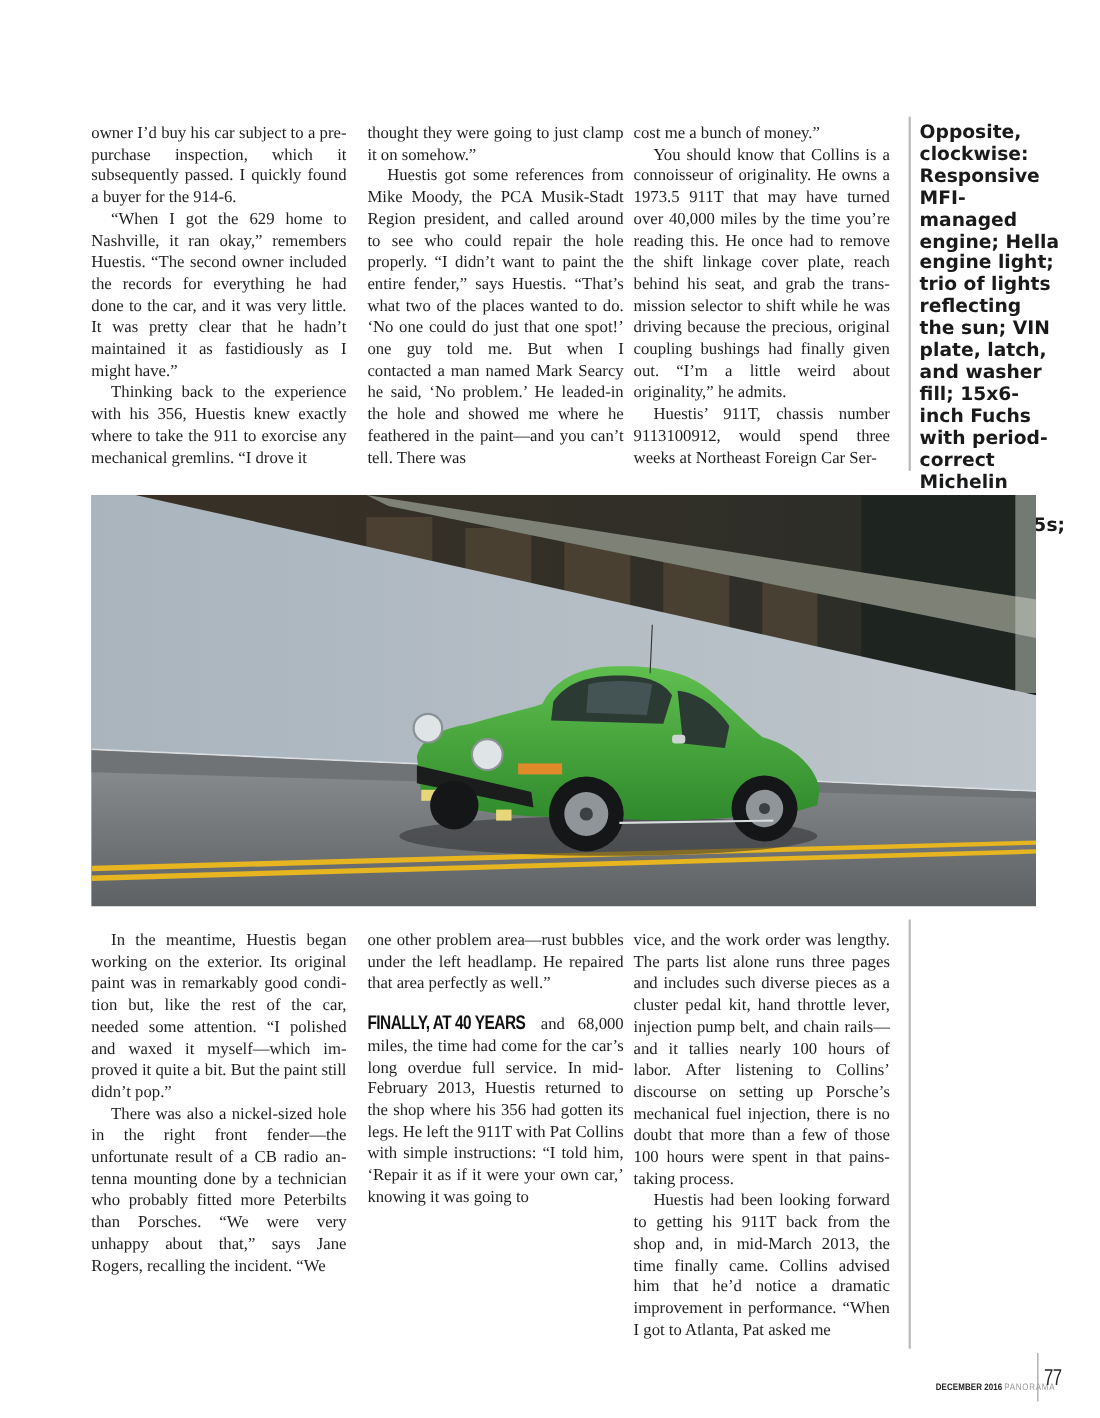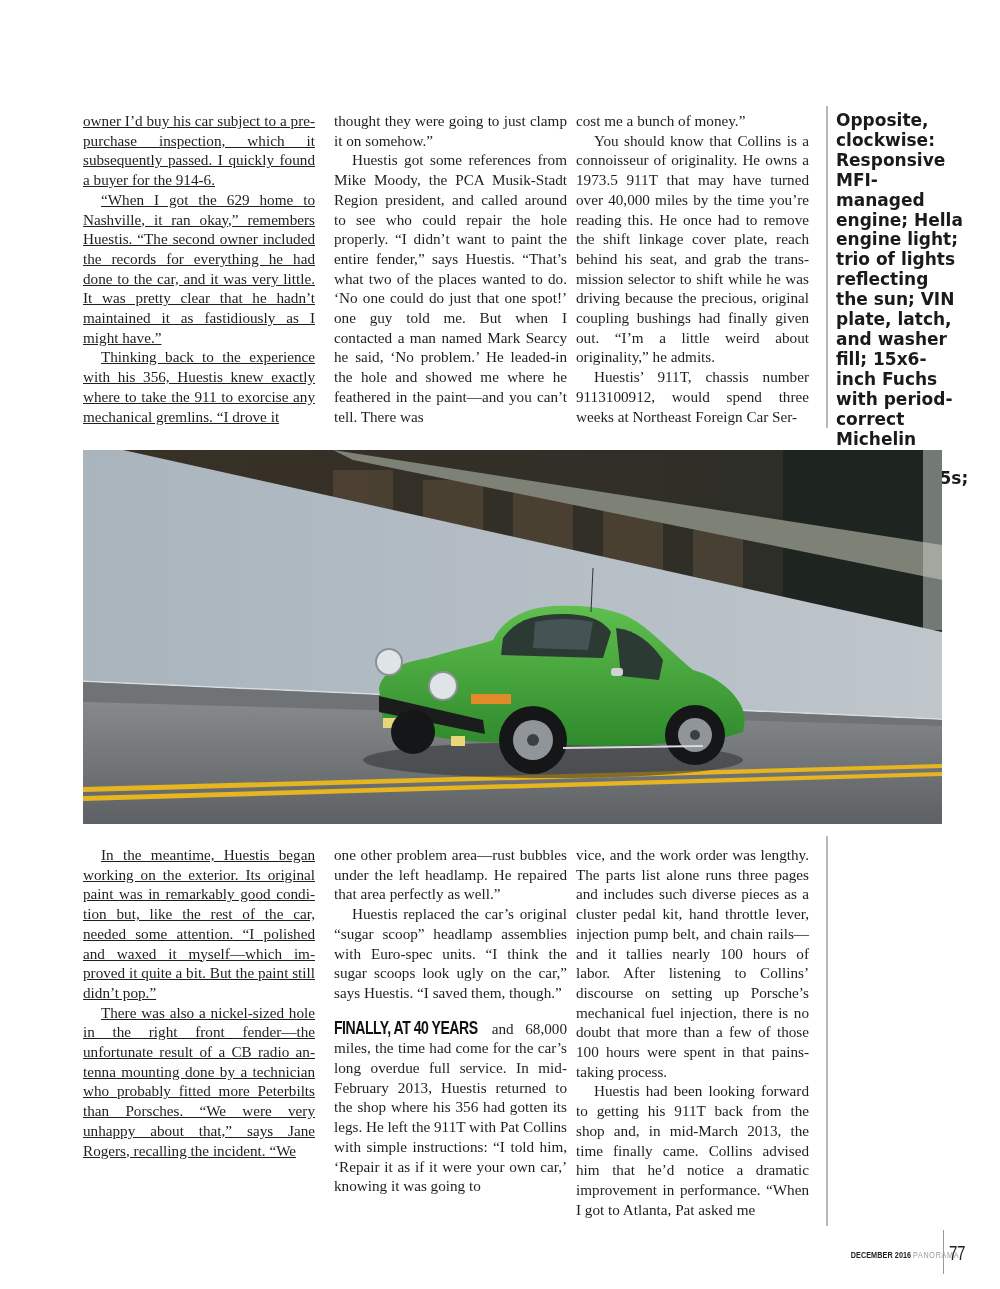--- a/index.html
+++ b/index.html
@@ -10,21 +10,21 @@
     font-family: "Liberation Serif", "DejaVu Serif", serif;
     font-size: 15.2px;
     line-height: 19.7px;
     color: #1e1e1e;
     text-align: justify;
     hyphens: manual;
   }
   .col p { margin: 0; }
   .col p.indent { text-indent: 18px; }
   .col p.noindent { text-indent: 0; }
-  .c1 { left: 83px; width: 232px; text-decoration: underline; }
+  .c1 { left: 83px; width: 232px; }
   .c2 { left: 334px; width: 233px; }
   .c3 { left: 576px; width: 233px; }
   .top { top: 111px; }
   .bottom { top: 845px; }
 
   .vrule { position: absolute; width: 1.5px; background: #b8b8b8; }
 
   .caption {
     position: absolute; left: 836px; top: 111px; width: 130px;
     font-family: "DejaVu Sans", sans-serif;
@@ -42,21 +42,21 @@
     font-weight: bold;
     font-size: 18px;
     letter-spacing: -0.6px;
     transform: scaleX(0.78);
     display: inline-block;
     transform-origin: left center;
     margin-right: -38px;
     color: #111;
   }
 
-  .footer { position: absolute; top: 1244px; left: 840px; height: 22px; display: flex; align-items: center; }
+  .footer { position: absolute; top: 1244px; left: 840px; height: 22px; display: flex; align-items: flex-end; }
   .footer .date {
     font-family: "Liberation Sans", sans-serif; font-weight: bold; font-size: 8.5px;
     letter-spacing: 0.1px; color: #222; transform: scaleX(0.85); transform-origin: right center;
   }
   .footer .mag {
     font-family: "Liberation Sans", sans-serif; font-size: 8.5px; color: #999;
     letter-spacing: 0.8px; margin-left: 2px; transform: scaleX(0.85); transform-origin: left center;
   }
   .footer .sep { position: absolute; left: 103px; top: -14px; width: 1px; height: 44px; background: #9a9a9a; }
   .footer .pageno {
@@ -166,21 +166,20 @@
     </svg>
   </div>
 
   <div class="col c1 bottom">
     <p class="indent">In the meantime, Huestis began working on the exterior. Its original paint was in remarkably good condi­tion but, like the rest of the car, needed some attention. “I polished and waxed it myself—which im­proved it quite a bit. But the paint still didn’t pop.”</p>
     <p class="indent">There was also a nickel-sized hole in the right front fender—the unfortunate result of a CB radio an­tenna mounting done by a techni­cian who probably fitted more Pe­terbilts than Porsches. “We were very unhappy about that,” says Jane Rogers, recalling the incident. “We</p>
   </div>
 
   <div class="col c2 bottom">
     <p class="noindent">one other problem area—rust bub­bles under the left headlamp. He repaired that area perfectly as well.”</p>
-    <p class="indent">Huestis replaced the car’s origi­nal “sugar scoop” headlamp assem­blies with Euro-spec units. “I think the sugar scoops look ugly on the car,” says Huestis. “I saved them, though.”</p>
     <p class="noindent" style="margin-top:16px;"><span class="runin">FINALLY, AT 40 YEARS</span><span> and 68,000 miles, the time had come for the car’s long overdue full service. In mid-February 2013, Huestis returned to the shop where his 356 had gotten its legs. He left the 911T with Pat Collins with simple instructions: “I told him, ‘Repair it as if it were your own car,’ knowing it was going to</span></p>
   </div>
 
   <div class="col c3 bottom">
     <p class="noindent">vice, and the work order was lengthy. The parts list alone runs three pages and includes such diverse pieces as a cluster pedal kit, hand throttle le­ver, injection pump belt, and chain rails—and it tallies nearly 100 hours of labor. After listening to Collins’ discourse on setting up Porsche’s mechanical fuel injection, there is no doubt that more than a few of those 100 hours were spent in that pains­taking process.</p>
     <p class="indent">Huestis had been looking for­ward to getting his 911T back from the shop and, in mid-March 2013, the time finally came. Collins ad­vised him that he’d notice a dramat­ic improvement in performance. “When I got to Atlanta, Pat asked me</p>
   </div>
 
   <div class="vrule" style="left:826px; top:836px; height:390px;"></div>
 

